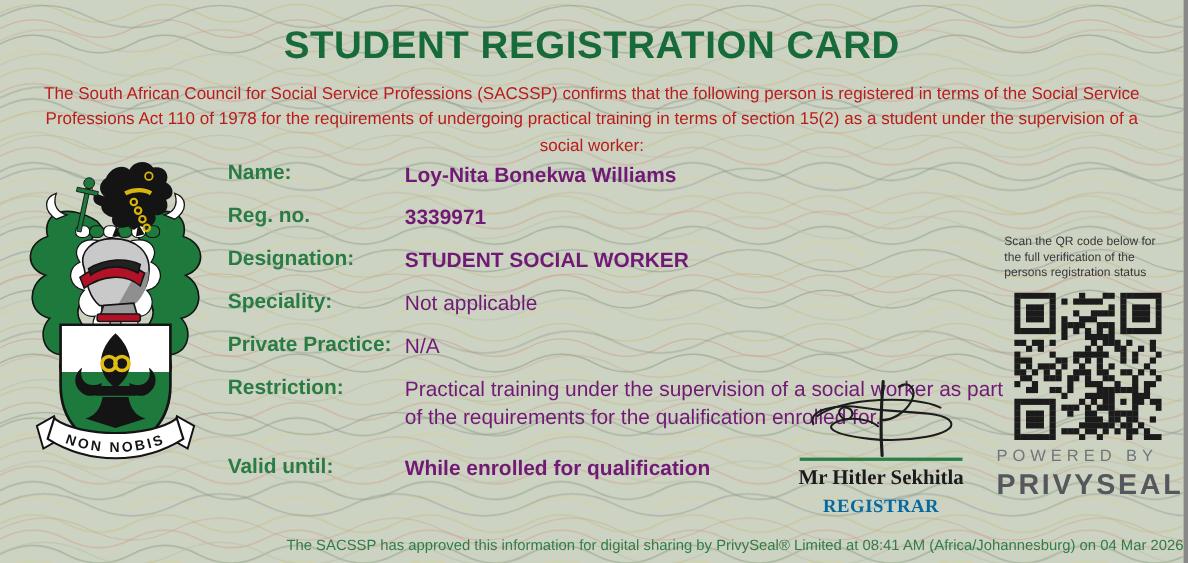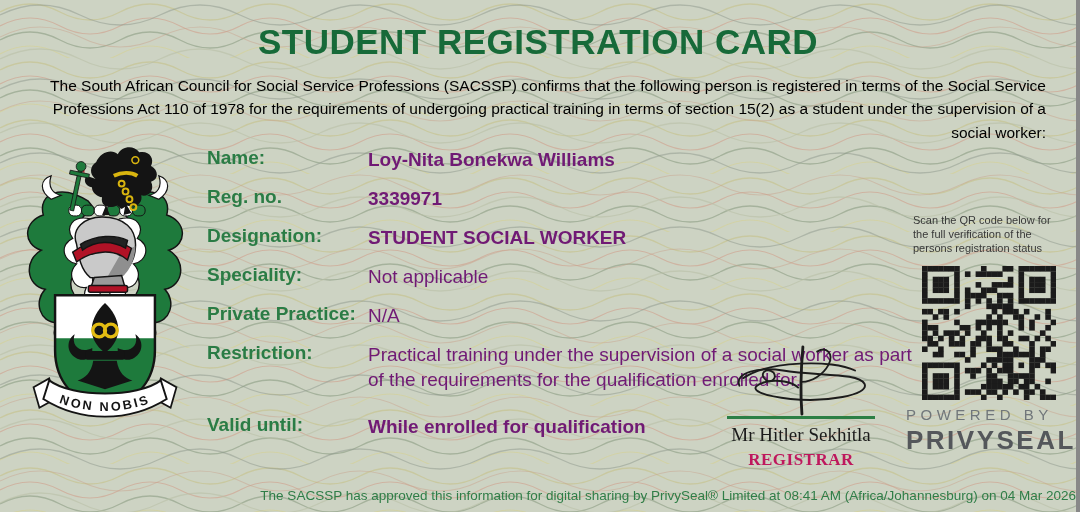--- a/index.html
+++ b/index.html
@@ -8,34 +8,34 @@
     background:#cdd3c3;
     font-family:"Liberation Sans",sans-serif;
   }
   .bg-waves{position:absolute;inset:0;pointer-events:none;}
   .title{
     position:absolute;top:22px;left:0;width:100%;text-align:center;
     font-size:35px;font-weight:700;color:#176a39;letter-spacing:.5px;
   }
   .intro{
     position:absolute;top:74px;left:50%;transform:translateX(-50%);
-    width:1016px;text-align:right;font-size:15.5px;line-height:1.5;color:#000000;
+    width:1016px;text-align:center;font-size:15.5px;line-height:1.5;color:#b91c1c;
   }
   .crest{position:absolute;left:12px;top:142px;width:186px;height:280px;}
   .fields{position:absolute;left:207px;top:147px;width:716px;}
   .row{display:grid;grid-template-columns:161px 1fr;margin-bottom:14px;}
   .row .lab{font-size:19px;font-weight:700;color:#2a7c45;line-height:22px;}
   .row .val{font-size:19px;color:#701a75;line-height:25px;}
   .row .val.bold{font-weight:700;}
   .row.gap-top{margin-top:22px;}
   .sig-block{position:absolute;left:703px;top:344px;width:196px;text-align:center;}
   .sig-svg{display:block;margin:0 auto;}
   .sig-line{width:148px;height:3px;background:#2c7f45;margin:0 auto 5px auto;}
-  .sig-name{font-family:"Liberation Serif",serif;font-weight:400;font-size:19px;color:#1b1b1b;}
-  .sig-role{font-family:"Liberation Serif",serif;font-weight:700;font-size:17px;color:#be185d;letter-spacing:.5px;margin-top:4px;}
+  .sig-name{font-family:"Liberation Serif",serif;font-weight:700;font-size:19px;color:#1b1b1b;}
+  .sig-role{font-family:"Liberation Serif",serif;font-weight:700;font-size:17px;color:#0369a1;letter-spacing:.5px;margin-top:4px;}
   .qr-col{position:absolute;left:906px;top:214px;width:166px;text-align:left;}
   .qr-instruction{font-size:11px;line-height:1.25;color:#383838;width:152px;margin:0 auto;}
   .qr-svg{display:block;margin:11px auto 0 auto;}
   .powered-by{margin-top:6px;font-size:15px;letter-spacing:4.5px;color:#70767a;white-space:nowrap;}
   .brand{margin-top:2px;font-size:26px;font-weight:600;letter-spacing:2.5px;color:#54575b;white-space:nowrap;}
   .footer{
     position:absolute;bottom:9px;left:0;width:100%;text-align:right;
     font-size:13.5px;color:#2f7d47;
   }
 </style>

